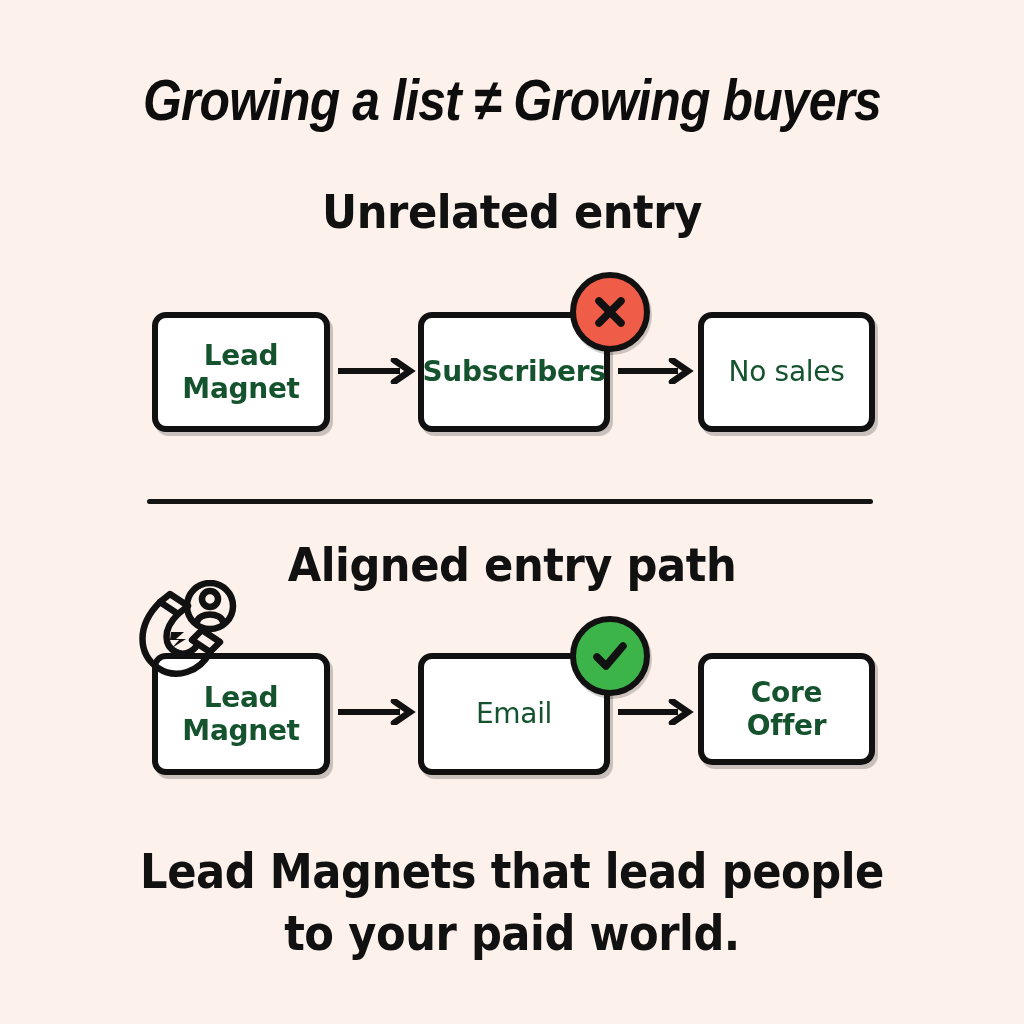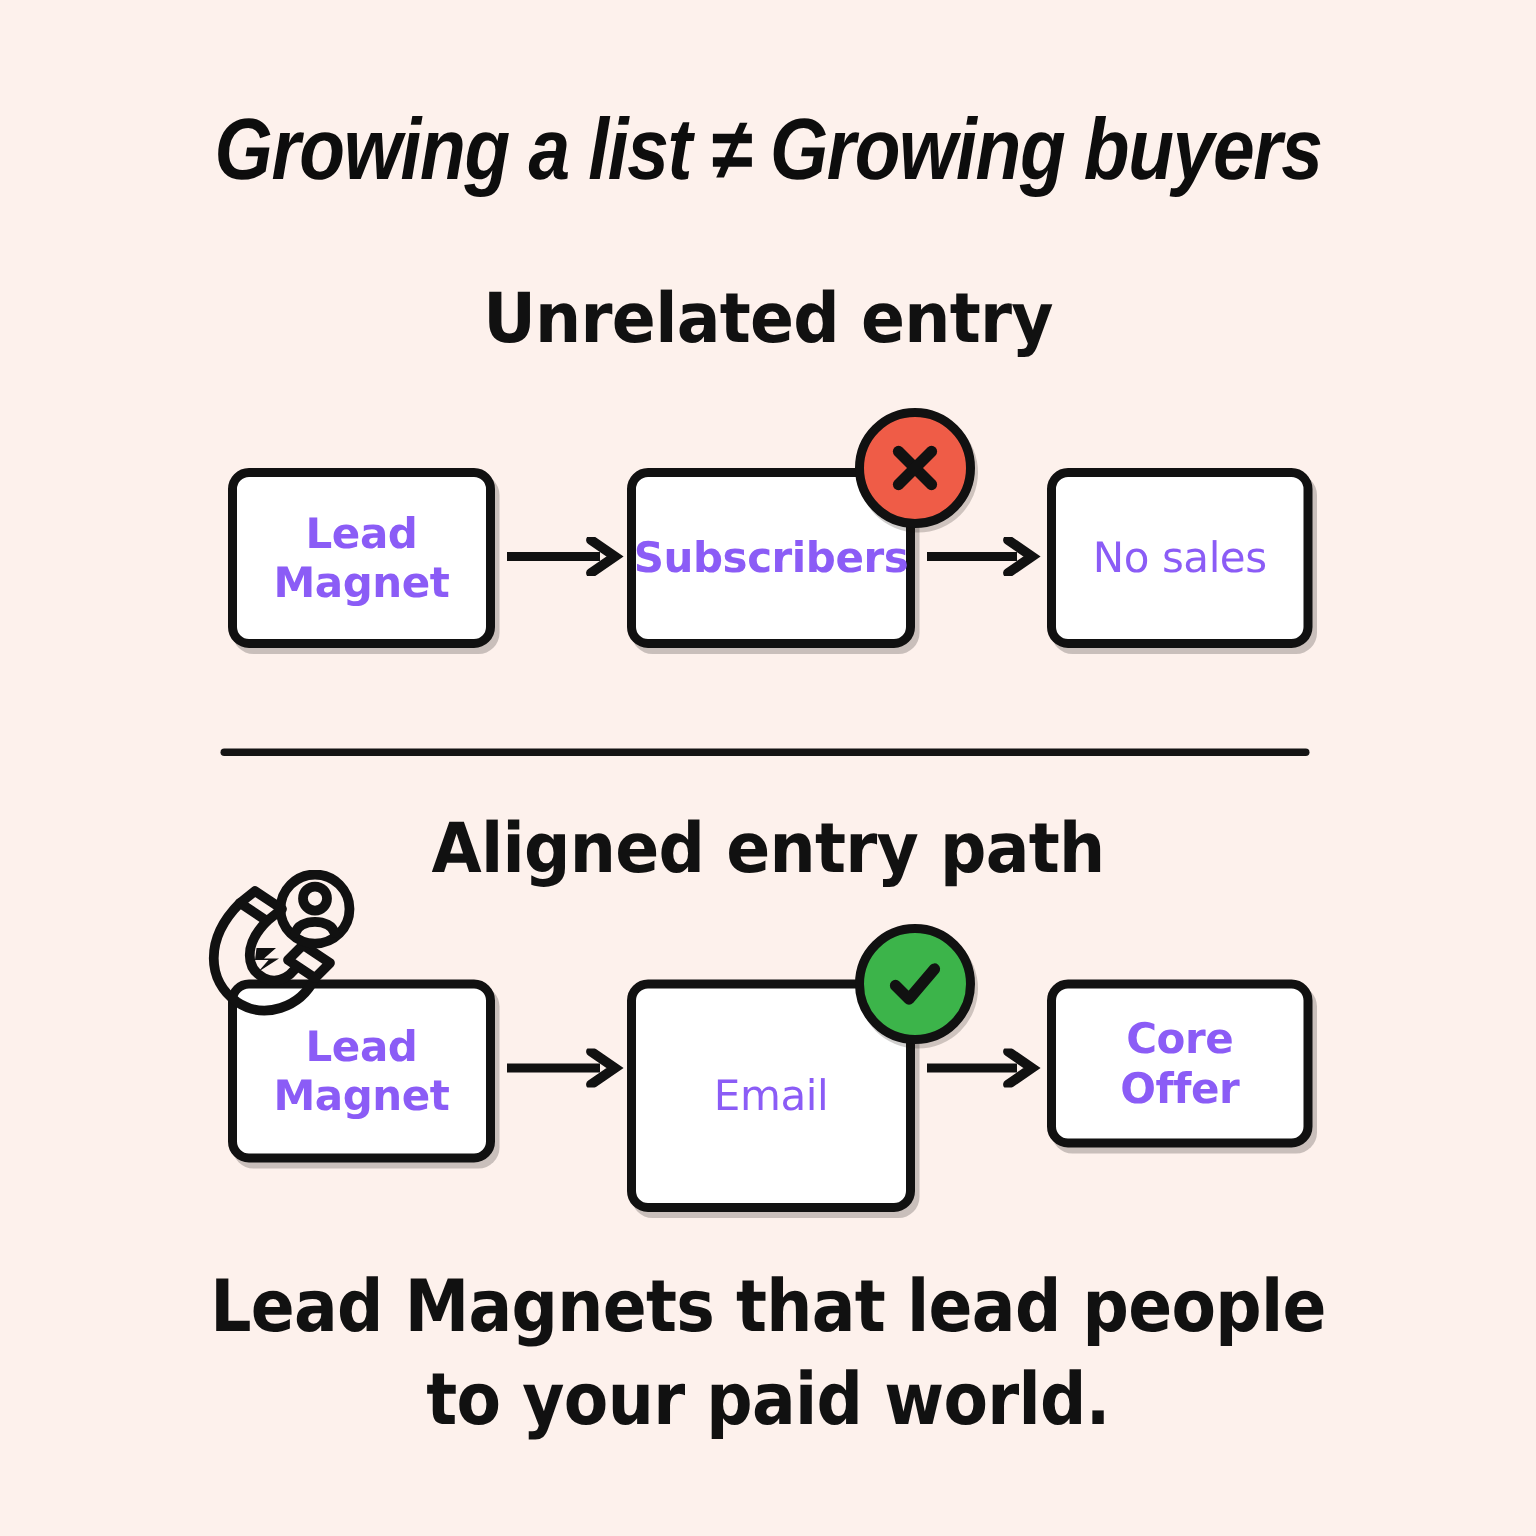--- a/index.html
+++ b/index.html
@@ -66,35 +66,35 @@
     border-radius: 14px;
     box-sizing: border-box;
     display: flex;
     align-items: center;
     justify-content: center;
     text-align: center;
     font-family: "DejaVu Sans", sans-serif;
     font-weight: 600;
     font-size: 28px;
     line-height: 1.18;
-    color: #8b5cf6;
+    color: #14532d;
     letter-spacing: -0.3px;
     box-shadow: 3px 4px 0 rgba(20,15,12,0.22);
     white-space: pre-line;
   }
   .node .node-inner { padding: 0 6px; }
 
   
   #node-lead-magnet-1  { left: 152px; top: 12px;  width: 178px; height: 120px; }
   #node-subscribers    { left: 418px; top: 12px;  width: 192px; height: 120px; text-align: center; }
   #node-no-sales       { left: 698px; top: 12px;  width: 177px; height: 120px; font-weight: 500; }
 
   
   #node-lead-magnet-2  { left: 152px; top: 12px;  width: 178px; height: 122px; }
-  #node-email          { left: 418px; top: 12px;  width: 192px; height: 155px; font-weight: 500;}
+  #node-email          { left: 418px; top: 12px;  width: 192px; height: 122px; font-weight: 500;}
   #node-core-offer     { left: 698px; top: 12px;  width: 177px; height: 112px; }
 
   
   .arrow {
     position: absolute;
     height: 26px;
     top: 58px;
   }
   .arrow svg { display: block; }
   #arrow-top-1    { left: 336px; width: 82px; }

